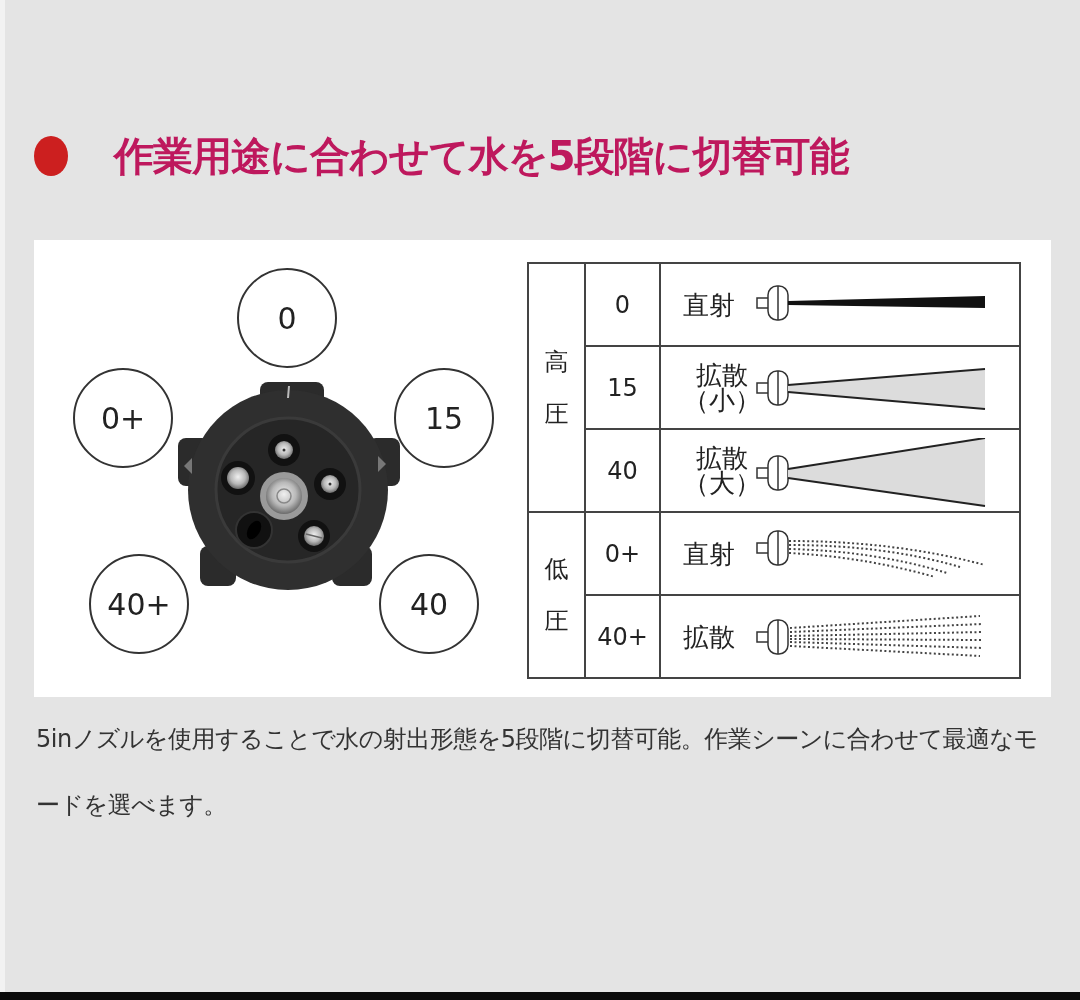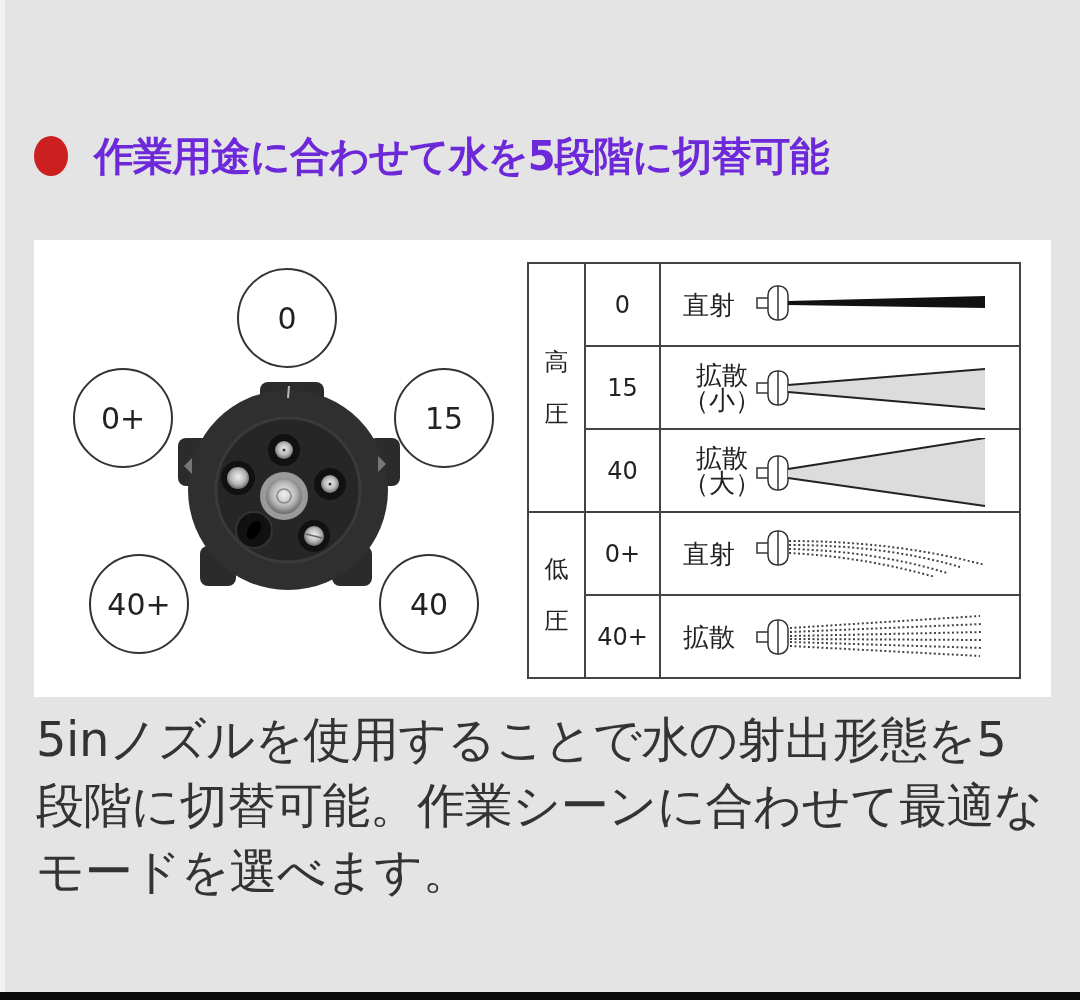--- a/index.html
+++ b/index.html
@@ -7,40 +7,40 @@
     width:1080px; height:1000px; overflow:hidden; position:relative;
     background:#e4e4e4;
     font-family:"DejaVu Sans", "Liberation Sans", sans-serif;
     color:#2a2a2a;
   }
   .left-edge { position:absolute; left:0; top:0; width:5px; height:1000px; background:#f2f2f2; }
   .bottom-bar { position:absolute; left:0; top:992px; width:1080px; height:8px; background:#0a0a0a; }
 
   .heading { position:absolute; left:34px; top:128px; height:56px; display:flex; align-items:center; }
   .bullet { width:34px; height:40px; border-radius:50%; background:#cc1f1f; margin-right:26px; }
-  .heading-text { font-size:40px; font-weight:bold; letter-spacing:-1px; color:#6d28d9; white-space:nowrap; }
+  .heading-text { font-size:40px; font-weight:bold; letter-spacing:-1px; color:#be185d; white-space:nowrap;margin-left:20px; }
 
   .panel { position:absolute; left:34px; top:240px; width:1017px; height:457px; background:#ffffff; }
 
   .circle { position:absolute; width:100px; height:100px; border:2px solid #333; border-radius:50%;
             box-sizing:border-box; display:flex; align-items:center; justify-content:center;
             font-size:30px; color:#222; background:#fff; }
 
   .nozzle { position:absolute; }
 
   table.modes { position:absolute; left:527px; top:262px; border-collapse:collapse; }
   table.modes td { border:2px solid #444; padding:0; text-align:center; vertical-align:middle; color:#222; }
   td.group { width:55px; font-size:24px; line-height:52px; writing-mode:horizontal-tb; }
   td.group span { display:block; }
   td.level { width:73px; height:81px; font-size:24px; }
   td.spray { width:358px; height:81px; position:relative; text-align:left; }
   .spray-label { position:absolute; left:22px; top:50%; transform:translateY(-50%); font-size:26px; line-height:25px; text-align:center; }
   .spray-svg { position:absolute; left:94px; top:8px; }
 
-  .description { position:absolute; left:36px; top:706px; width:1010px; font-size:48px; line-height:66px; color:#333; letter-spacing:-0.5px; }
+  .description { position:absolute; left:36px; top:706px; width:1010px; font-size:24px; line-height:66px; color:#333; letter-spacing:-0.5px; }
 </style>
 </head>
 <body>
 
 <div class="left-edge"></div>
 
 <div class="heading">
   <div class="bullet"></div>
   <div class="heading-text">作業用途に合わせて水を5段階に切替可能</div>
 </div>

